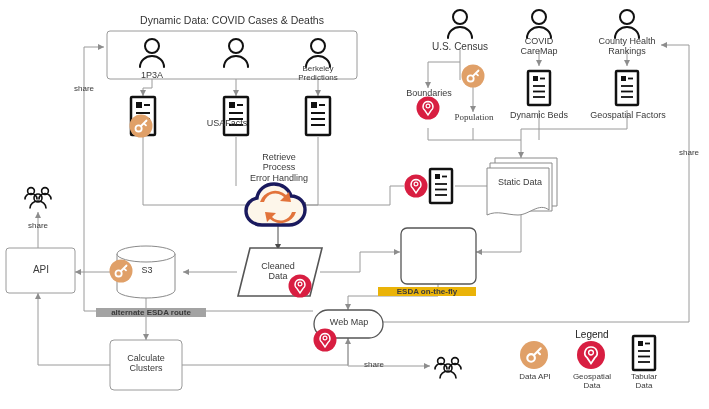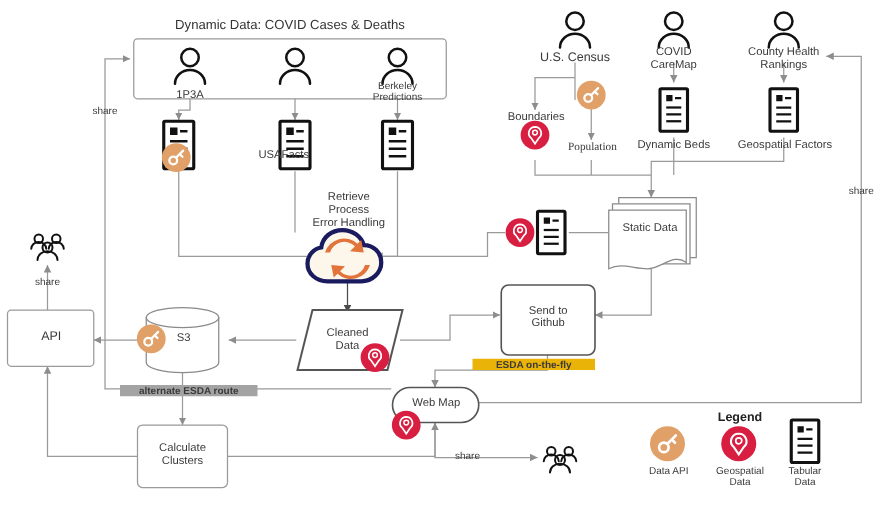--- a/index.html
+++ b/index.html
@@ -4,21 +4,21 @@
 <style>
   html,body{margin:0;padding:0;background:#ffffff;}
   body{width:709px;height:409px;overflow:hidden;font-family:"Liberation Sans",sans-serif;color:#2b2b2b;}
   #stage{position:relative;width:709px;height:409px;}
   svg.layer{position:absolute;left:0;top:0;width:709px;height:409px;}
   .lbl{position:absolute;text-align:center;font-family:"Liberation Sans",sans-serif;color:#3a3a3a;line-height:1.15;white-space:pre-line;}
   .t10{font-size:10px;}
   .t9{font-size:9px;}
   .t8{font-size:8px;}
   .t8b{font-size:8px;font-weight:bold;}
-  .t10b{font-size:10px;font-weight:bold;}
+  .t10b{font-size:10px;font-weight:normal;}
   .title{font-size:10.5px;color:#333;}
 </style>
 </head>
 <body>
 
 <div id="stage">
 
 <svg class="layer" viewBox="0 0 709 409">
   <defs>
     <marker id="ah" markerWidth="7" markerHeight="7" refX="6" refY="3" orient="auto">
@@ -305,22 +305,20 @@
 
 <div class="lbl t9" style="left:238px;top:152px;width:82px;">Retrieve
 Process
 Error Handling</div>
 
 <div class="lbl t9" style="left:492px;top:177px;width:56px;">Static Data</div>
 <div class="lbl t9" style="left:248px;top:261px;width:60px;">Cleaned
 Data</div>
 <div class="lbl t9" style="left:130px;top:265px;width:34px;">S3</div>
 <div class="lbl t10" style="left:15px;top:264px;width:52px;">API</div>
-<div class="lbl t9" style="left:405px;top:243px;width:67px;">Send to
-Github</div>
 <div class="lbl t9" style="left:320px;top:317px;width:58px;">Web Map</div>
 <div class="lbl t9" style="left:113px;top:353px;width:66px;">Calculate
 Clusters</div>
 
 <div class="lbl t8" style="left:62px;top:84px;width:44px;">share</div>
 <div class="lbl t8" style="left:16px;top:221px;width:44px;">share</div>
 <div class="lbl t8" style="left:352px;top:360px;width:44px;">share</div>
 <div class="lbl t8" style="left:669px;top:148px;width:40px;">share</div>
 <div class="lbl t8b" style="left:96px;top:308px;width:110px;background:#a3a3a3;">alternate ESDA route</div>
 <div class="lbl t8b" style="left:378px;top:287px;width:98px;background:#eab308;">ESDA on-the-fly</div>

